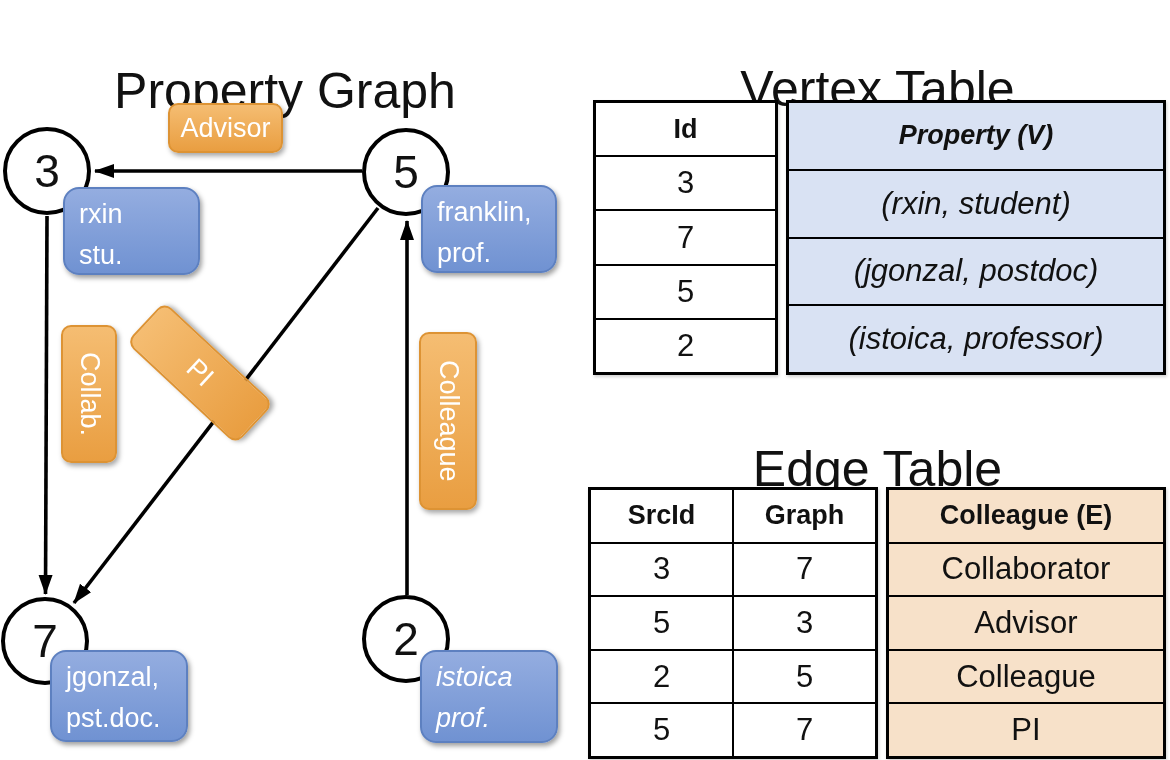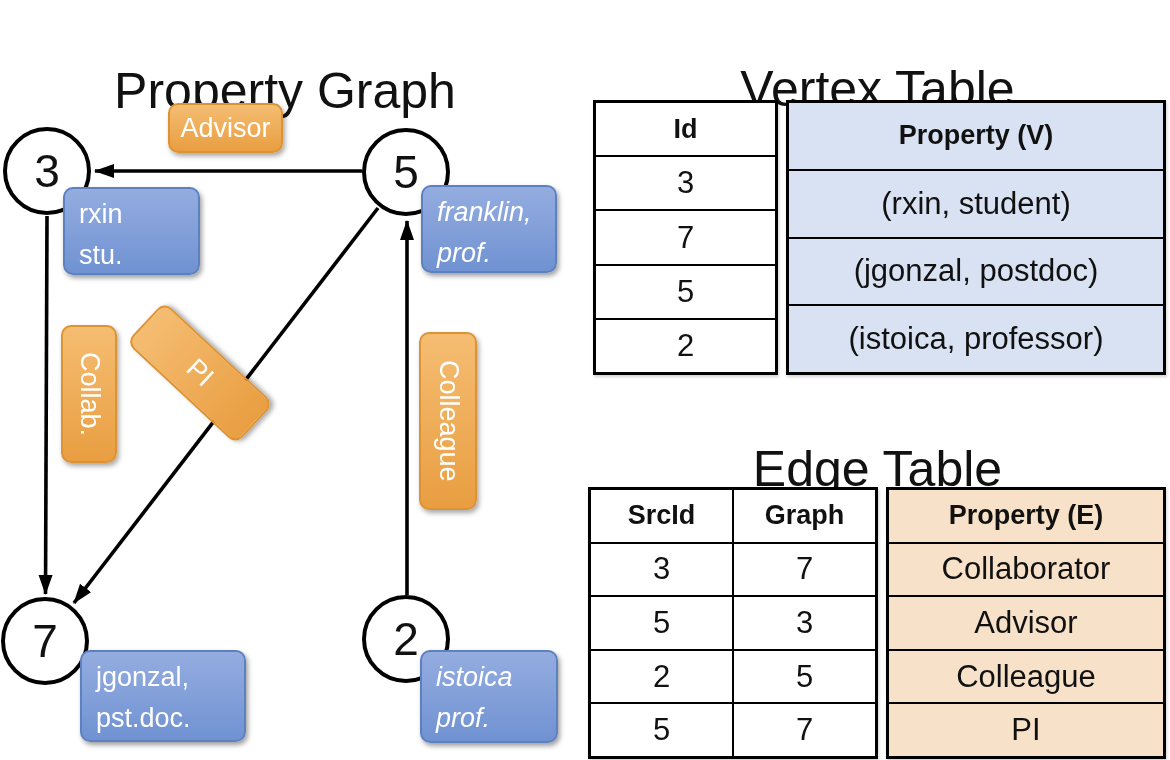--- a/index.html
+++ b/index.html
@@ -15,21 +15,21 @@
 
   .big-title{position:absolute; text-align:center; font-size:50px; font-weight:400;
     letter-spacing:0px; color:var(--ink); white-space:nowrap;margin-top:44px;}
 
   
   .edges-svg{position:absolute; left:0; top:0; z-index:1;}
   .vertex-circle{position:absolute; width:88px; height:88px; border:4px solid var(--line);
     border-radius:50%; background:#fff; z-index:2; display:flex; align-items:center; justify-content:center;}
   .vertex-circle span{font-size:46px; font-weight:400; color:var(--ink);}
 
-  .vlabel{position:absolute; z-index:3; border-radius:10px; color:#fff;
+  .vlabel{position:absolute; z-index:3; border-radius:16px; color:#fff;
     background:linear-gradient(180deg, var(--blue_top), var(--blue_bottom));
     border:2px solid var(--blue_border);
     box-shadow:2px 3px 5px rgba(0,0,0,0.38);
     padding:5px 0 0 14px; font-size:27px; line-height:1.5;}
 
   .elabel{position:absolute; z-index:3; border-radius:10px; color:#fff;
     background:linear-gradient(180deg, var(--orange_top), var(--orange_bottom));
     border:2px solid var(--orange_border);
     box-shadow:2px 3px 5px rgba(0,0,0,0.35);
     display:flex; align-items:center; justify-content:center; font-size:27px;}
@@ -38,21 +38,21 @@
 
   
   .tbox{position:absolute; border:3px solid var(--line); display:flex; flex-direction:column;
     box-shadow:1px 2px 3px rgba(0,0,0,0.18); background:#fff;text-align:center;}
   .trow{flex:1; display:flex; align-items:stretch; border-top:2px solid var(--line);}
   .trow:first-child{border-top:none;}
   .tcell{flex:1; display:flex; align-items:center; justify-content:center;
     font-size:31px; color:var(--ink); white-space:nowrap;}
   .tcell.hdr{font-weight:bold; font-size:27px;}
   .tcell.divided{border-left:2px solid var(--line);}
-  .tbox.vfill .tcell{background:var(--vertex_cell_bg);}
+  .tbox.vfill .tcell{background:var(--vertex_cell_bg);font-style:italic;}
   .tbox.efill .tcell{background:var(--edge_cell_bg);}
 </style>
 </head>
 <body>
 
 <div class="canvas">
 
   <div class="big-title" style="left:0; width:570px; top:18px;">Property Graph</div>
 
   <svg class="edges-svg" width="585" height="760" viewBox="0 0 585 760">
@@ -77,25 +77,25 @@
     <span>7</span>
   </div>
   <div class="vertex-circle" style="left:362px; top:595px;">
     <span>2</span>
   </div>
 
   <div class="vlabel" style="left:63px; top:187px; width:137px; height:88px;">
     <div>rxin</div>
     <div>stu.</div>
   </div>
-  <div class="vlabel" style="left:421px; top:185px; width:136px; height:88px;font-style:italic;">
+  <div class="vlabel" style="left:421px; top:185px; width:136px; height:88px;">
     <div>franklin,</div>
     <div>prof.</div>
   </div>
-  <div class="vlabel" style="left:80px; top:650px; width:166px; height:92px;">
+  <div class="vlabel" style="left:50px; top:650px; width:138px; height:92px;">
     <div>jgonzal,</div>
     <div>pst.doc.</div>
   </div>
   <div class="vlabel" style="left:420px; top:650px; width:138px; height:93px;font-style:italic;">
     <div>istoica</div>
     <div>prof.</div>
   </div>
 
   <div class="elabel" style="left:168px; top:103px; width:115px; height:50px;">Advisor</div>
   <div class="elabel vertical" style="left:61px; top:325px; width:56px; height:138px;">Collab.</div>
@@ -157,21 +157,21 @@
       <div class="tcell divided">5</div>
     </div>
     <div class="trow">
       <div class="tcell">5</div>
       <div class="tcell divided">7</div>
     </div>
   </div>
 
   <div class="tbox efill" style="left:886px; top:487px; width:280px; height:272px;">
     <div class="trow">
-        <div class="tcell hdr">Property (E)</div>
+        <div class="tcell hdr">Colleague (E)</div>
       </div>
     <div class="trow">
         <div class="tcell">Collaborator</div>
       </div>
     <div class="trow">
         <div class="tcell">Advisor</div>
       </div>
     <div class="trow">
         <div class="tcell">Colleague</div>
       </div>

